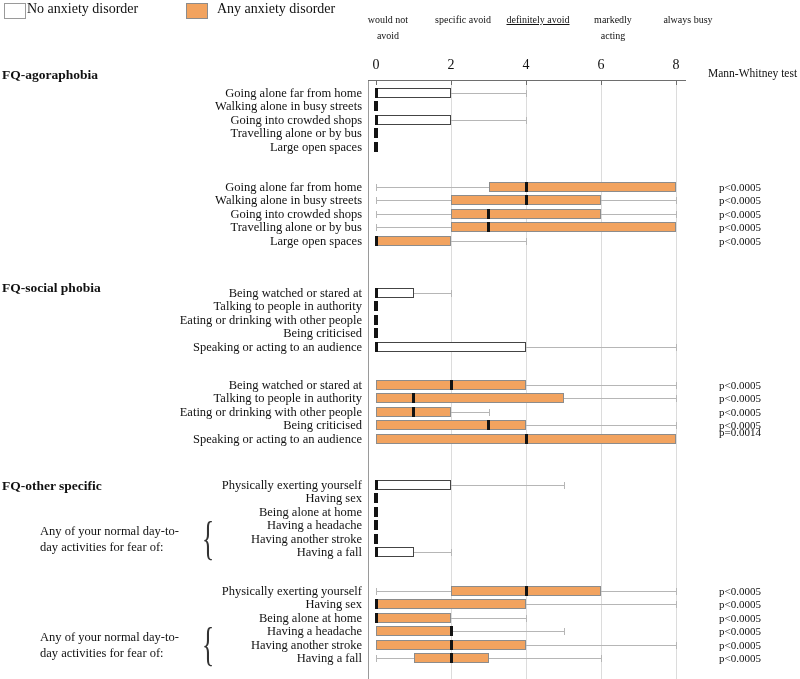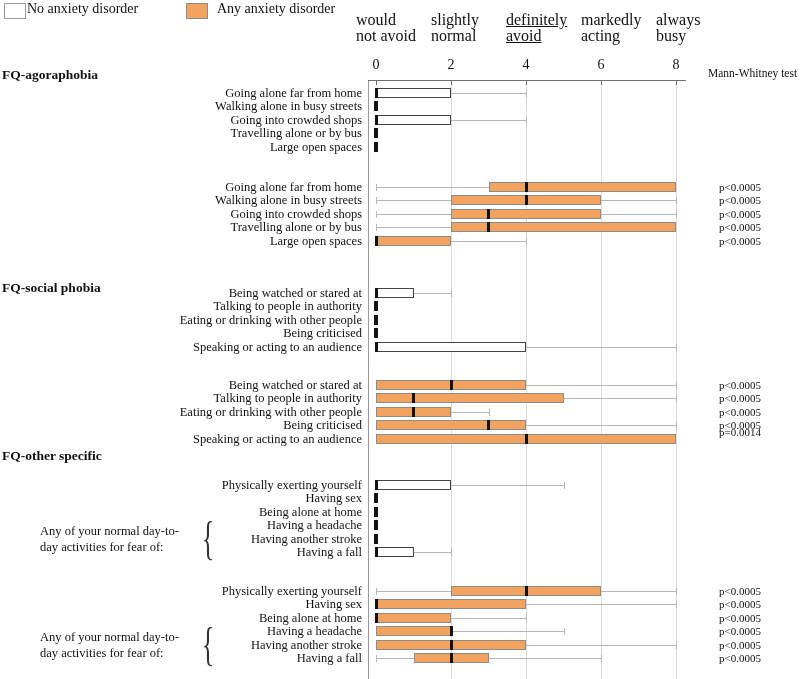--- a/index.html
+++ b/index.html
@@ -3,21 +3,21 @@
 <meta charset="utf-8">
 <style>
   html,body{margin:0;padding:0;background:#fff;}
   #figure{
     position:relative;width:800px;height:679px;background:#ffffff;overflow:hidden;
     font-family:"Liberation Serif","DejaVu Serif",serif;color:#111;
   }
   #figure *{box-sizing:border-box;}
   .legend-label{position:absolute;top:1px;font-size:14px;white-space:nowrap;}
   .swatch{position:absolute;top:3px;width:22px;height:16px;border:1px solid #9a9a9a;}
-  .scale-label{position:absolute;top:12px;width:64px;font-size:16px;line-height:16px;text-align:left;}
+  .scale-label{position:absolute;top:12px;width:64px;font-size:10px;line-height:16px;text-align:center;}
   .tick-label{position:absolute;top:57px;width:30px;font-size:14px;text-align:center;}
   .stat-header{position:absolute;left:708px;top:67px;font-size:11.5px;white-space:nowrap;}
   .section-title{position:absolute;left:2px;font-size:13.5px;font-weight:bold;white-space:nowrap;}
   .item-label{position:absolute;right:438px;font-size:12.5px;line-height:13px;white-space:nowrap;text-align:right;}
   .p-value{position:absolute;left:719px;font-size:11px;white-space:nowrap;}
   .ann-line{position:absolute;left:40px;font-size:12.5px;line-height:16px;white-space:nowrap;}
   .brace{position:absolute;left:199px;width:18px;display:flex;align-items:center;justify-content:center;
          font-size:46px;font-weight:400;color:#333;transform:scaleX(0.55);}
   .gridline,.axis-line,.axis-tick,.whisker,.whisker-cap,.box,.median{position:absolute;}
 </style>
@@ -25,30 +25,30 @@
 <body>
 
 <div id="figure">
 
   <span class="swatch" style="left: 4px; background: rgb(255, 255, 255); border-color: rgb(154, 154, 154);"></span>
   <span class="legend-label" style="left:27px;">No anxiety disorder</span>
   <span class="swatch" style="left: 186px; background: rgb(242, 163, 95); border-color: rgb(140, 140, 140);"></span>
   <span class="legend-label" style="left:217px;text-align:right;">Any anxiety disorder</span>
 
   <div class="scale-label" style="left: 356px;">would not avoid</div>
-  <div class="scale-label" style="left: 431px;">slightly normal</div>
+  <div class="scale-label" style="left: 431px;">specific avoid</div>
   <div class="scale-label" style="left: 506px; text-decoration: underline;">definitely avoid</div>
   <div class="scale-label" style="left: 581px;">markedly acting</div>
   <div class="scale-label" style="left: 656px;">always busy</div>
 
   <div class="stat-header">Mann-Whitney test</div>
 
   <div class="section-title" style="top: 67px;">FQ-agoraphobia</div>
   <div class="section-title" style="top: 280px;">FQ-social phobia</div>
-  <div class="section-title" style="top: 448px;">FQ-other specific</div>
+  <div class="section-title" style="top: 478px;">FQ-other specific</div>
 
 <div class="gridline" style="left: 451px; top: 80px; width: 1px; height: 599px; background: rgb(220, 220, 220);"></div>
     <div class="gridline" style="left: 526px; top: 80px; width: 1px; height: 599px; background: rgb(220, 220, 220);"></div>
     <div class="gridline" style="left: 601px; top: 80px; width: 1px; height: 599px; background: rgb(220, 220, 220);"></div>
     <div class="gridline" style="left: 676px; top: 80px; width: 1px; height: 599px; background: rgb(220, 220, 220);"></div>
     <div class="axis-line" style="left: 368px; top: 80px; width: 1px; height: 599px; background: rgb(154, 154, 154);"></div>
     <div class="axis-line" style="left: 368px; top: 80px; width: 318px; height: 1px; background: rgb(110, 110, 110);"></div>
     <div class="axis-tick" style="left: 376px; top: 80px; width: 1px; height: 5px; background: rgb(110, 110, 110);"></div>
     <div class="tick-label" style="left: 361px;">0</div>
     <div class="axis-tick" style="left: 451px; top: 80px; width: 1px; height: 5px; background: rgb(110, 110, 110);"></div>

